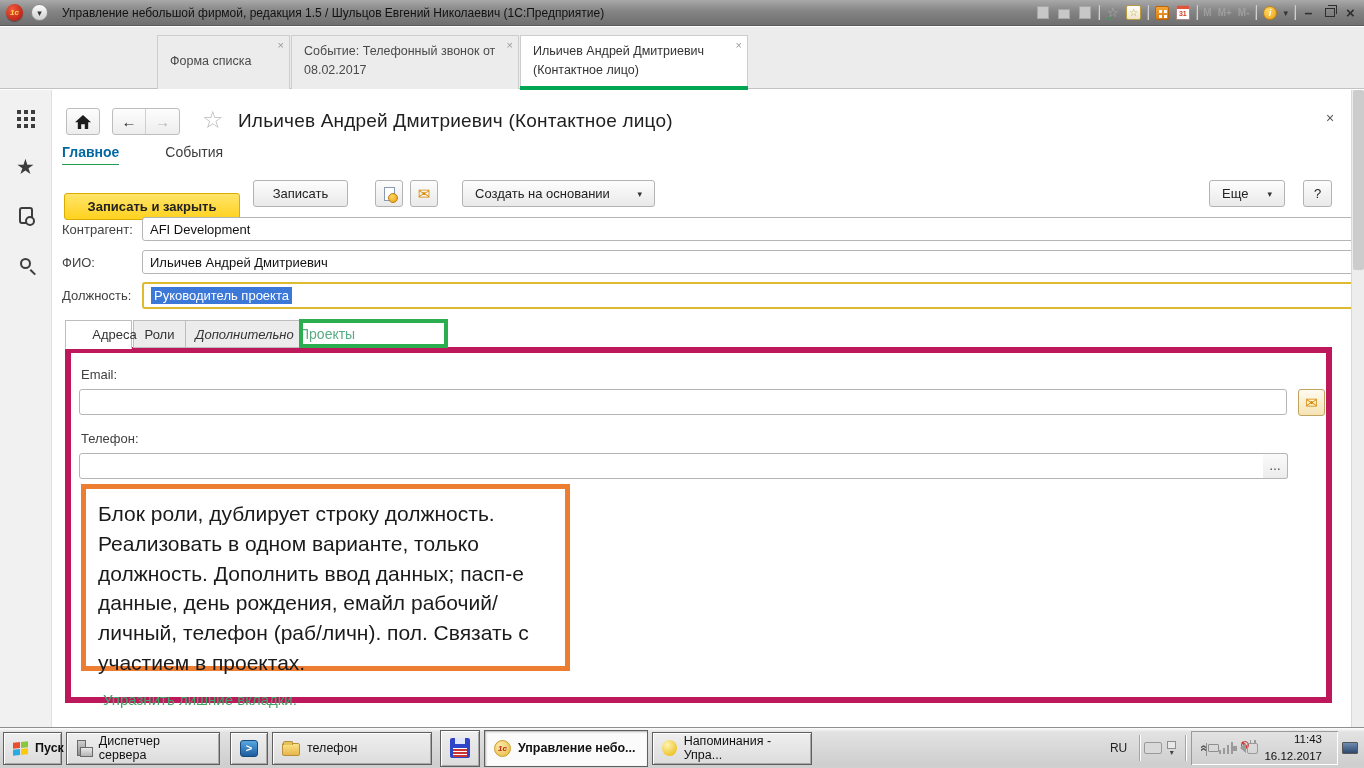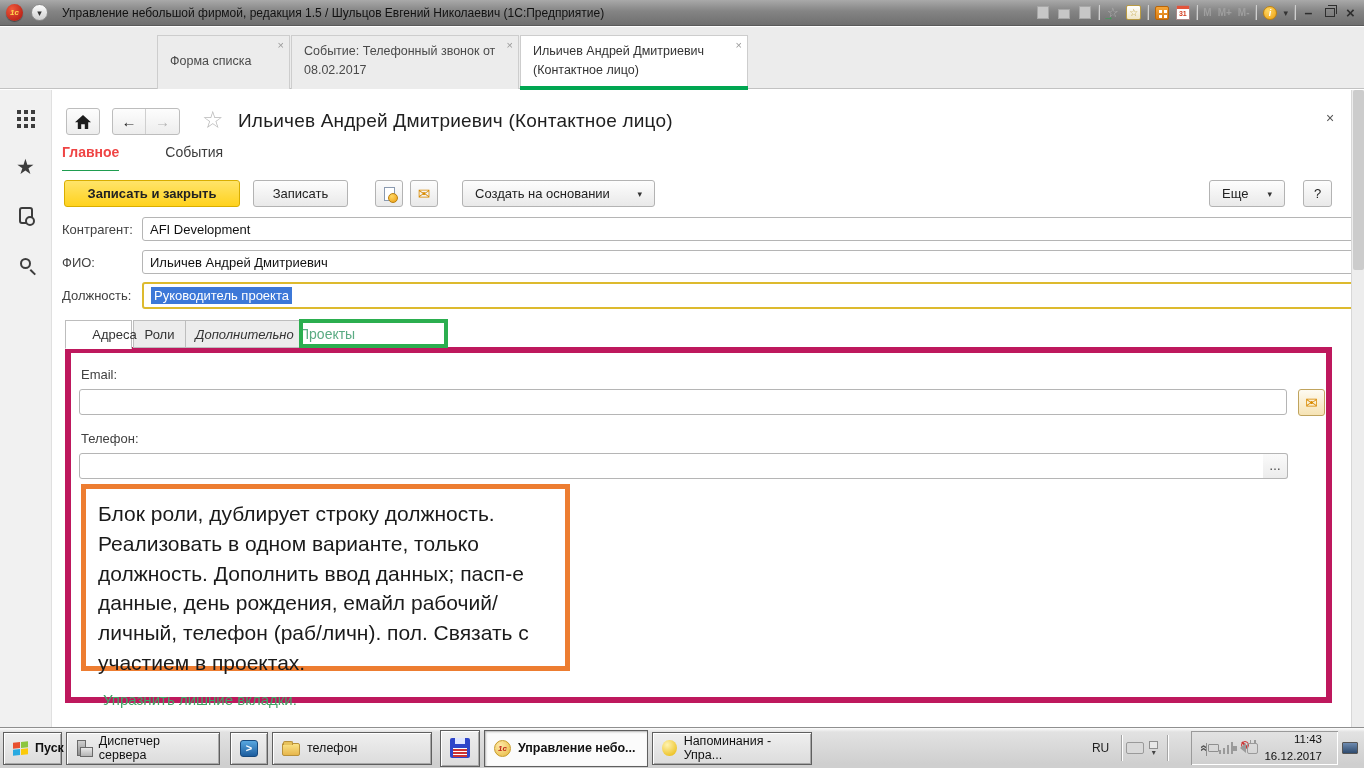--- a/index.html
+++ b/index.html
@@ -91,27 +91,27 @@
   .home-btn { left:14px; top:18px; width:34px; }
   .nav-group { left:60px; top:18px; width:68px; padding:0; }
   .nav-half { width:34px; height:100%; display:flex; align-items:center; justify-content:center; font-size:15px; }
   .nav-back { color:#222; border-right:1px solid #cfcfcf; font-weight:bold; }
   .nav-fwd { color:#b5b5b5; }
   .hdr-star { position:absolute; left:150px; top:16px; font-size:24px; color:#b9b9b9; }
   .page-title { position:absolute; left:186px; top:20px; font-size:19px; color:#1f1f1f; letter-spacing:.2px; }
   .page-close { position:absolute; left:1274px; top:20px; font-size:14px; color:#555; }
 
   .navlinks { position:absolute; left:10px; top:54px; display:flex; gap:46px; font-size:14px; }
-  .navlink-active { color:#ef4444; font-weight:bold; border-bottom:1px solid #1f9d50; padding-bottom:10px; }
+  .navlink-active { color:#0369a1; font-weight:bold; border-bottom:1px solid #1f9d50; padding-bottom:4px; }
   .navlink { color:#3c3c3c; }
 
   .btn { position:absolute; height:27px; border:1px solid #b3b3b3; border-radius:3px;
     background:linear-gradient(#fdfdfd,#e9e9e9); font-size:13px; color:#222;
     display:flex; align-items:center; justify-content:center; padding:0 12px; }
-  .btn-yellow { left:12px; top:90px; width:176px; font-weight:bold;
+  .btn-yellow { left:12px; top:103px; width:176px; font-weight:bold;
     background:linear-gradient(#ffe46a,#ffd21e); border-color:#d9ae00; }
   .btn-save { left:201px; top:90px; width:95px; }
   .btn-ico { width:28px; padding:0; }
   .btn-doc { left:323px; top:90px; }
   .btn-env { left:358px; top:90px; }
   .doc-clock { width:11px; height:14px; background:#fff; border:1px solid #8a9ab0; position:relative; }
   .doc-clock::after { content:""; position:absolute; right:-4px; bottom:-3px; width:8px; height:8px;
     border-radius:50%; background:radial-gradient(circle at 35% 30%, #ffd763, #ec9d12); border:1px solid #b97f0e; }
   .env-glyph { color:#d98a00; font-size:15px; }
   .btn-create { left:410px; top:90px; width:193px; justify-content:space-between; }
@@ -191,21 +191,21 @@
   .ball-ico { width:16px; height:16px; border-radius:50%;
     background:radial-gradient(circle at 35% 30%, #fff3b0, #e8b500); }
   .tray { margin-left:auto; display:flex; align-items:center; height:100%; padding-right:4px; }
   .tray-lang { font-size:12px; color:#222; padding:0 8px; }
   .tray-sep { width:1px; height:26px; background:#a5a5a5; box-shadow:1px 0 0 #fff; margin:0 4px; }
   .kbd-ico { width:18px; height:12px; border:1.5px solid #9a9a9a; border-radius:2px; background:#d9d9d9; }
   .tray-restore { display:flex; flex-direction:column; align-items:center; gap:1px; padding:0 5px; }
   .tr-rect { width:9px; height:8px; border:1.5px solid #8f8f8f; position:relative; background:#e8e8e8; }
   .tr-caret { font-size:8px; color:#444; line-height:5px; }
   .tray-well { display:flex; align-items:center; gap:0; height:34px; padding:0 10px;
-    box-shadow:inset 1px 1px 0 #9a9a9a, inset -1px -1px 0 #fff; margin-left:19px; }
+    box-shadow:inset 1px 1px 0 #9a9a9a, inset -1px -1px 0 #fff; margin-left:1px; }
   .chev-up { font-size:12px; color:#555; transform:rotate(90deg); font-weight:bold; }
   .flag-ico { width:11px; height:8px; border:1.5px solid #8f8f8f; border-radius:1px; position:relative; }
   .flag-ico::after { content:""; position:absolute; left:-3px; top:-2px; width:1.5px; height:13px; background:#8f8f8f; }
   .sig-ico { display:flex; align-items:flex-end; gap:1.5px; height:12px; }
   .sig-ico i { display:block; width:2.5px; background:#9a9a9a; }
   .sig1{height:4px;} .sig2{height:6px;} .sig3{height:9px;} .sig4{height:12px;}
   .spk-ico { position:relative; width:14px; height:12px; }
   .spk-ico::before { content:""; position:absolute; left:0; top:4px; width:4px; height:5px; background:#9a9a9a; }
   .spk-ico::after { content:""; position:absolute; left:2px; top:1px; width:0; height:0;
     border:5.5px solid transparent; border-right:6px solid #9a9a9a; }

